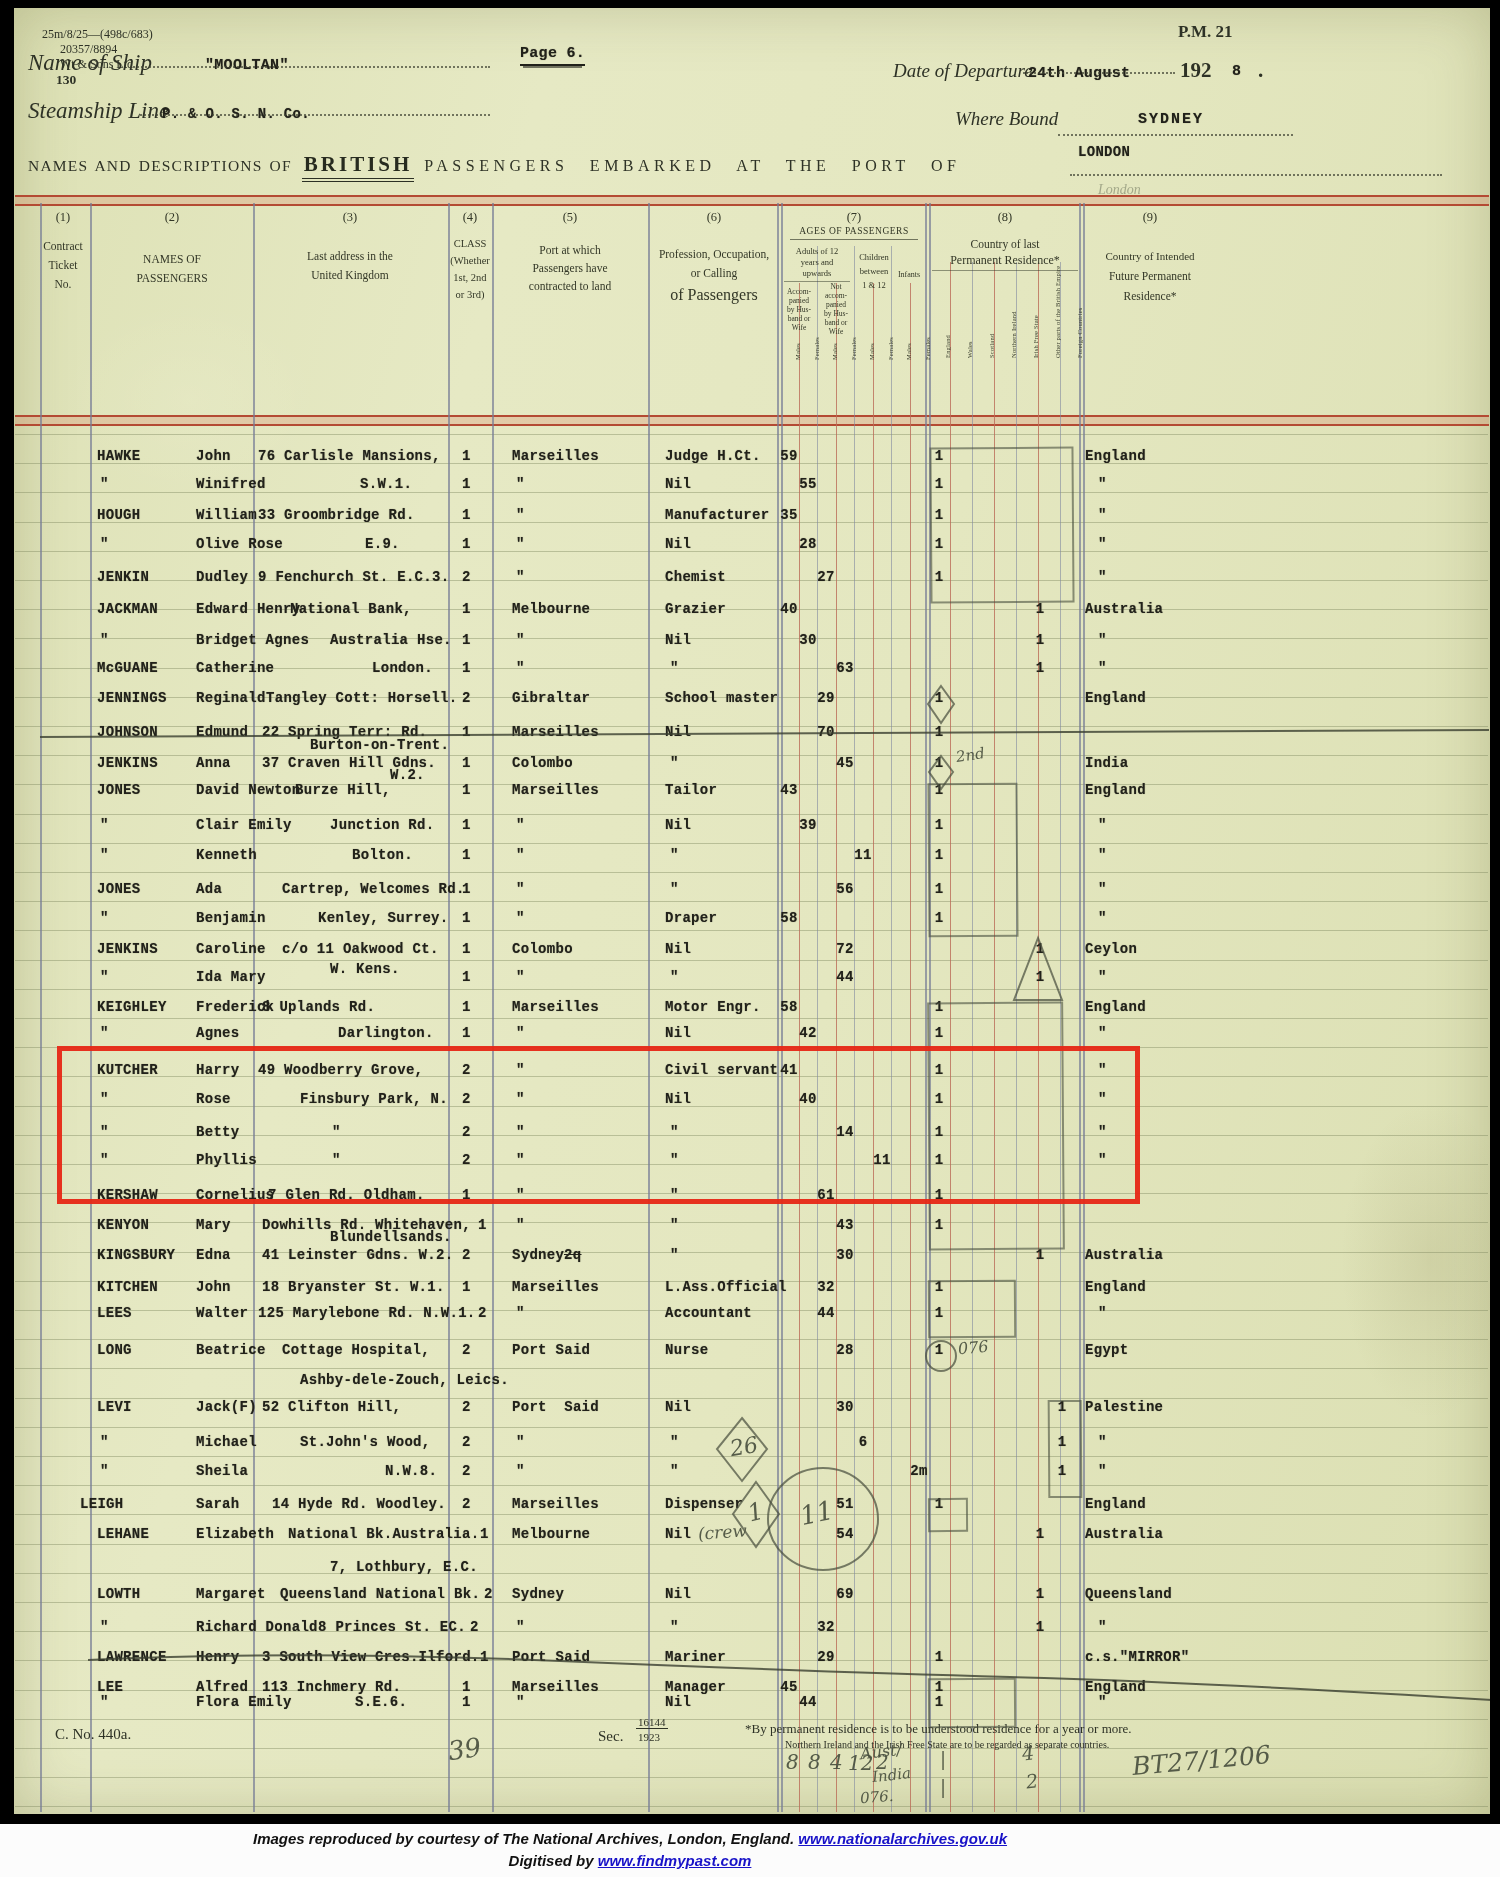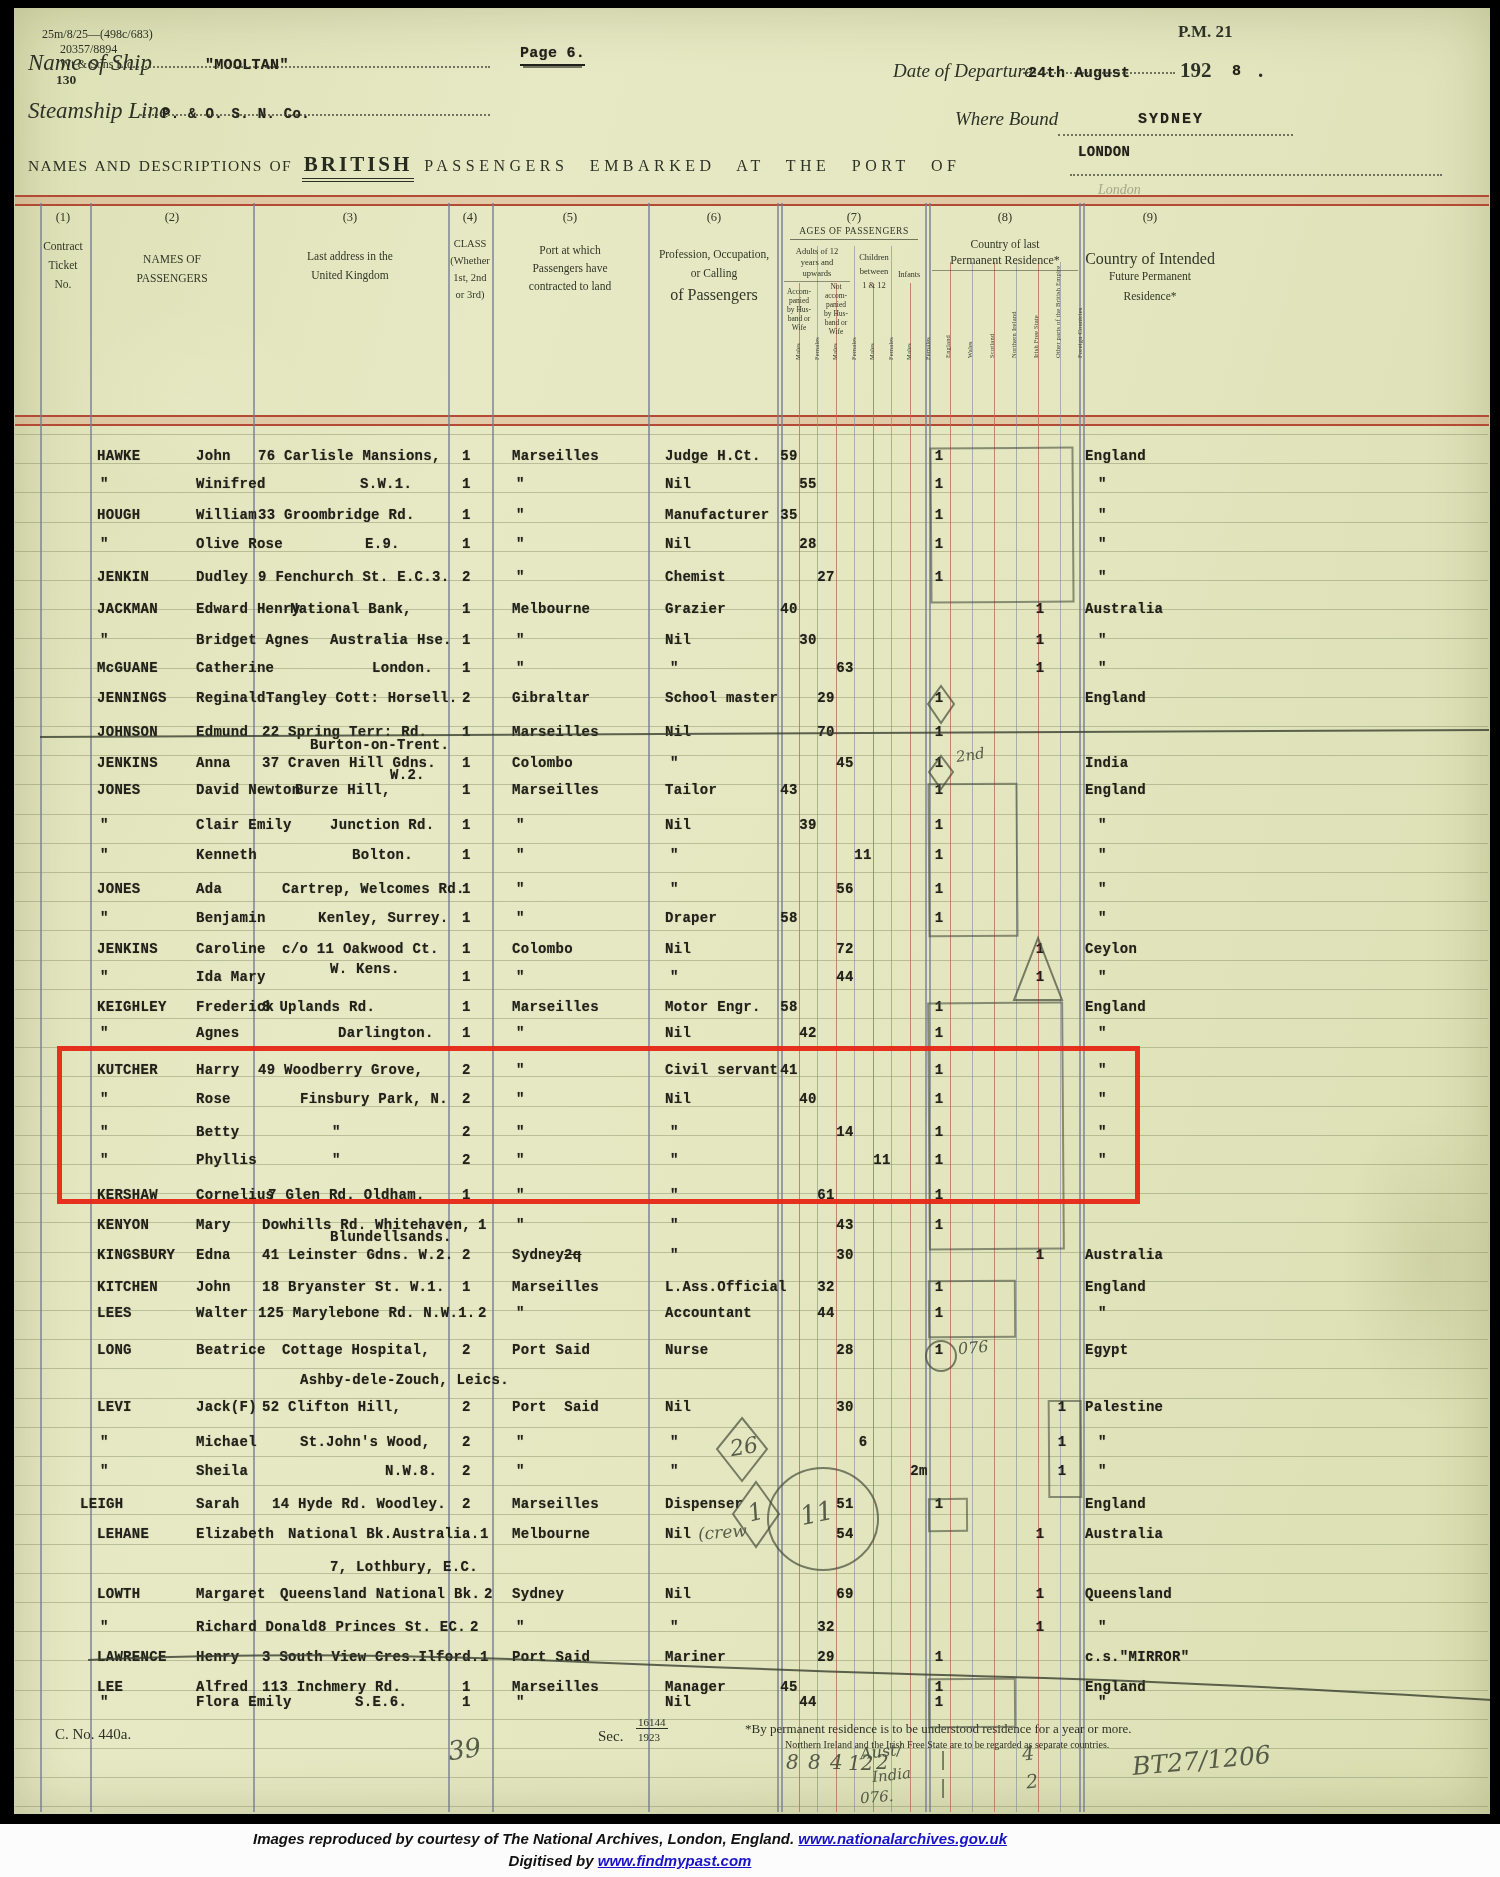--- a/index.html
+++ b/index.html
@@ -230,21 +230,21 @@
       <div class="ph" style="left: 1005px; top: 238px; font-size: 11.5px;">Country of last</div>
       <div class="ph" style="left: 1005px; top: 253px; font-size: 12px;">Permanent Residence*</div>
       <div class="hl" style="left: 932px; top: 270px; width: 146px; background: rgba(50, 55, 40, 0.5);"></div>
       <div class="rot" style="left: 944px; top: 358px;">England</div>
       <div class="rot" style="left: 966px; top: 358px;">Wales</div>
       <div class="rot" style="left: 988px; top: 358px;">Scotland</div>
       <div class="rot" style="left: 1010px; top: 358px;">Northern Ireland</div>
       <div class="rot" style="left: 1032px; top: 358px;">Irish Free State</div>
       <div class="rot" style="left: 1054px; top: 358px;">Other parts of the British Empire</div>
       <div class="rot" style="left: 1076px; top: 358px;">Foreign Countries</div>
-      <div class="ph" style="left: 1150px; top: 250px; font-size: 16px;">Country of Intended</div>
+      <div class="ph" style="left: 1150px; top: 250px; font-size: 11px;">Country of Intended</div>
       <div class="ph" style="left: 1150px; top: 270px; font-size: 11.5px;">Future Permanent</div>
       <div class="ph" style="left: 1150px; top: 290px; font-size: 11.5px;">Residence*</div>
     </div>
   <div id="rows-layer">
       <div>
         <div class="t" style="left: 97px; top: 448px;">HAWKE</div>
         <div class="t" style="left: 196px; top: 448px;">John</div>
         <div class="t" style="left: 258px; top: 448px;">76 Carlisle Mansions,</div>
         <div class="t" style="left: 462px; top: 448px;">1</div>
         <div class="t" style="left: 512px; top: 448px;">Marseilles</div>

